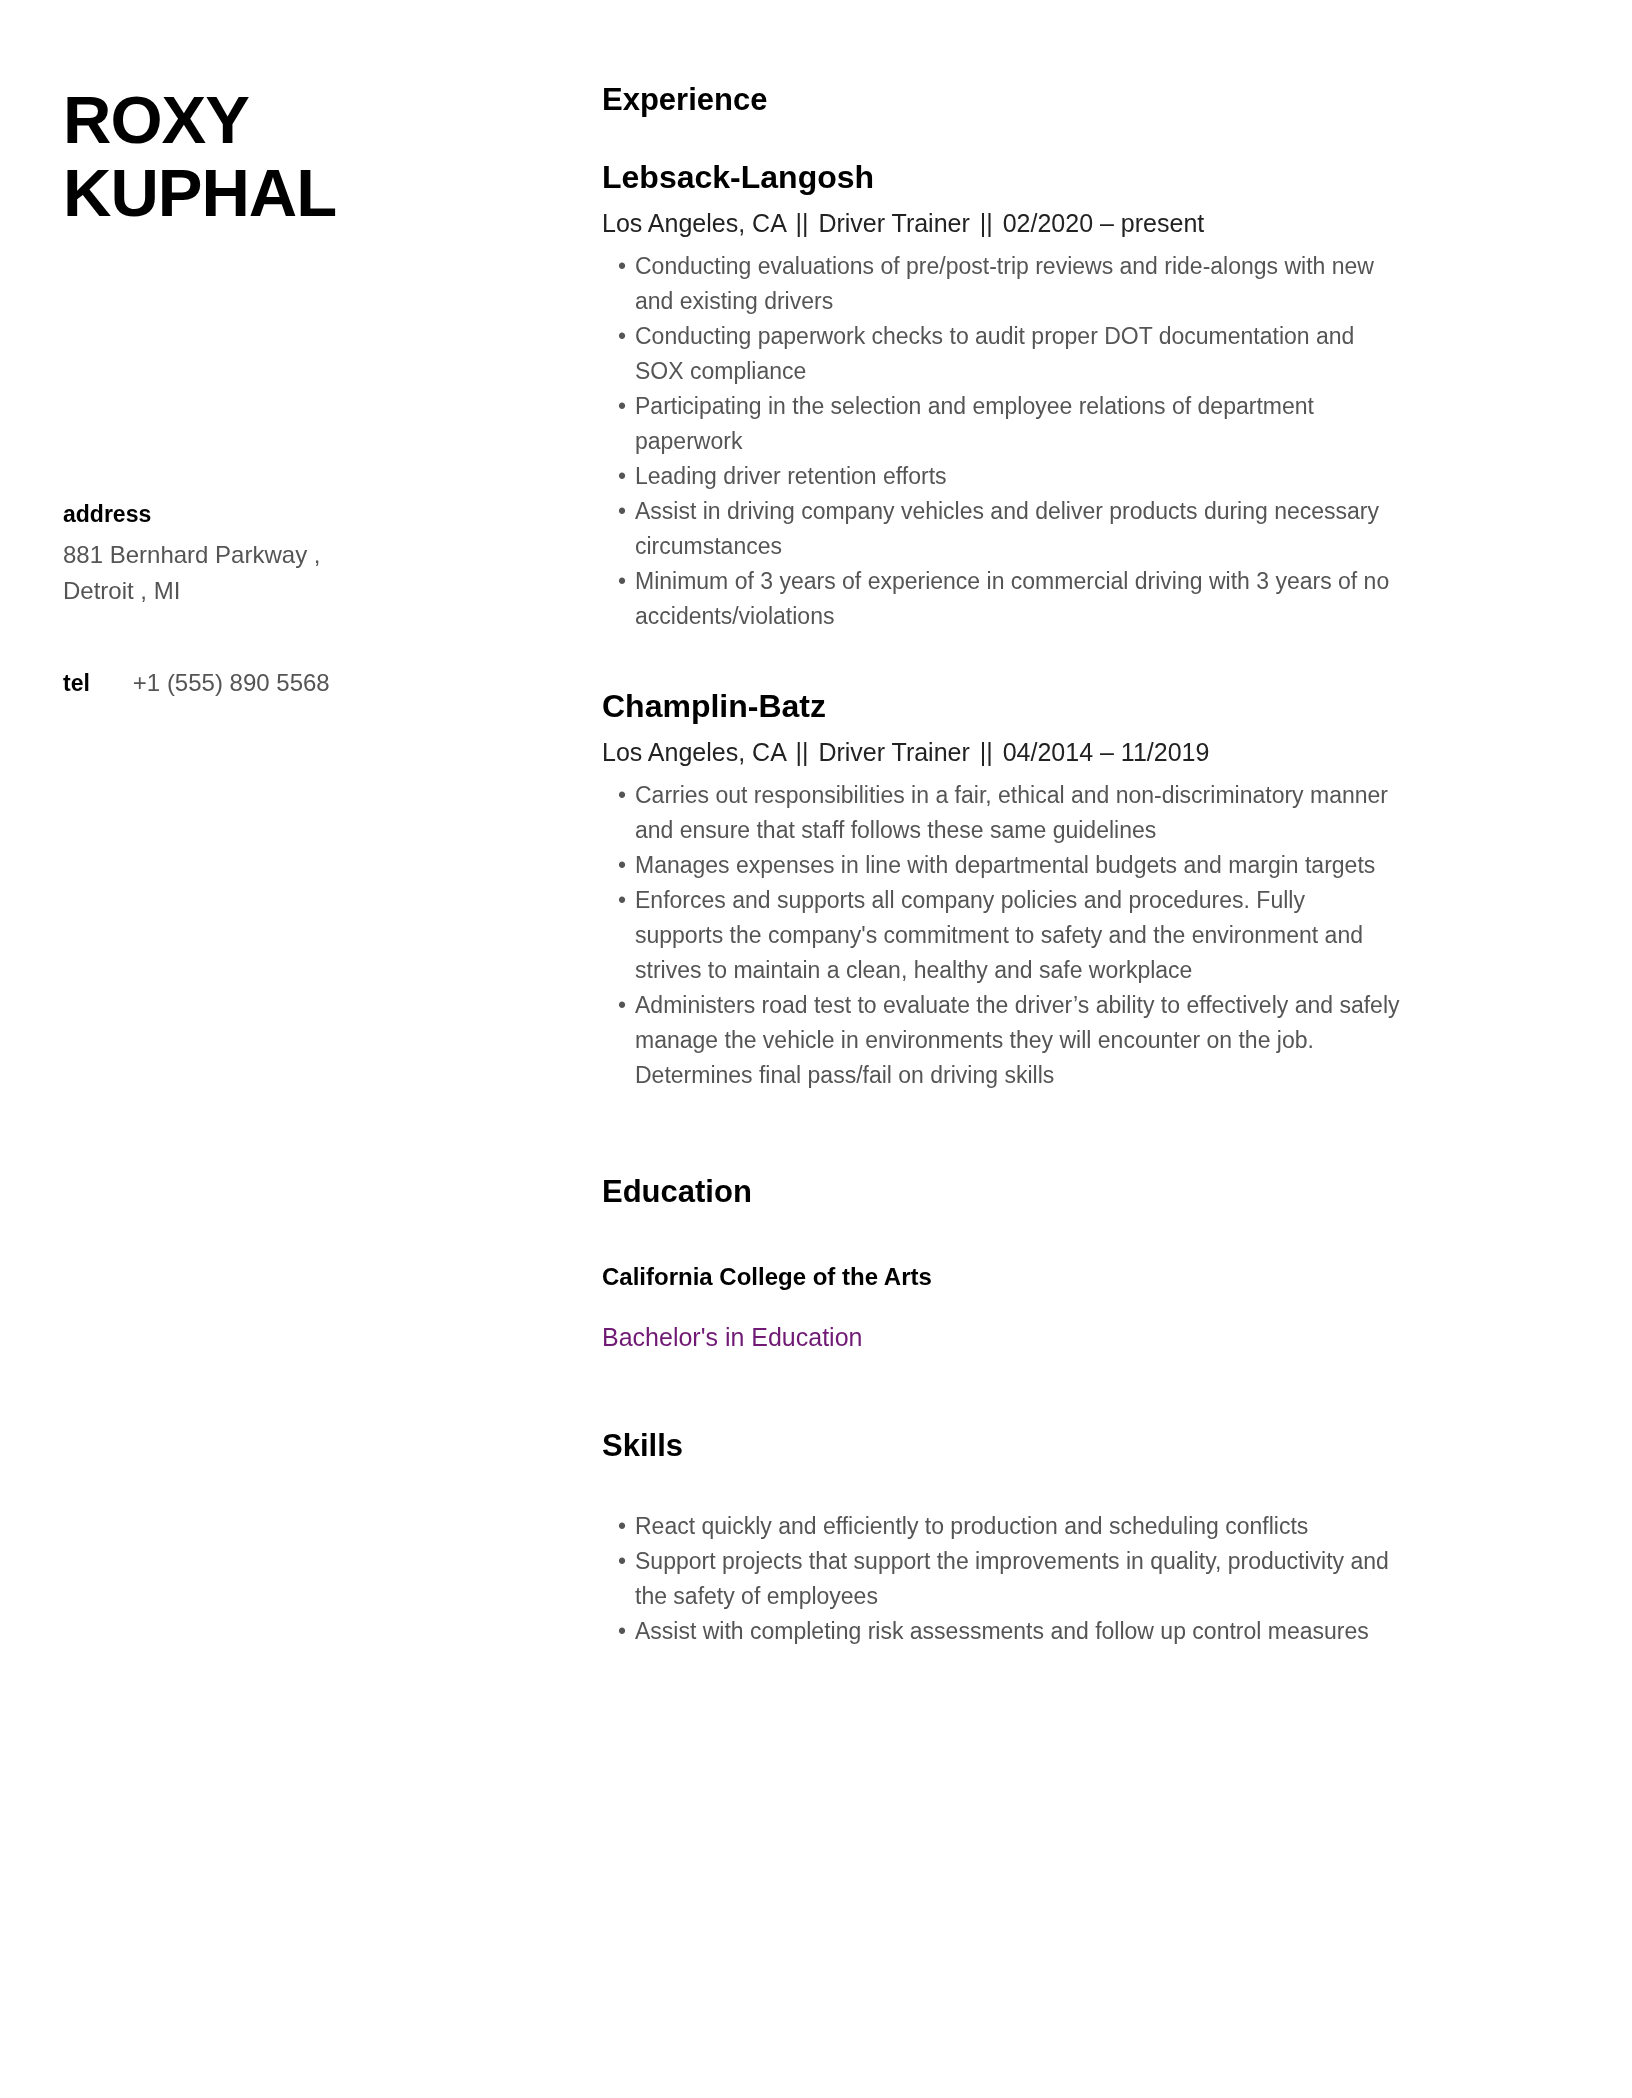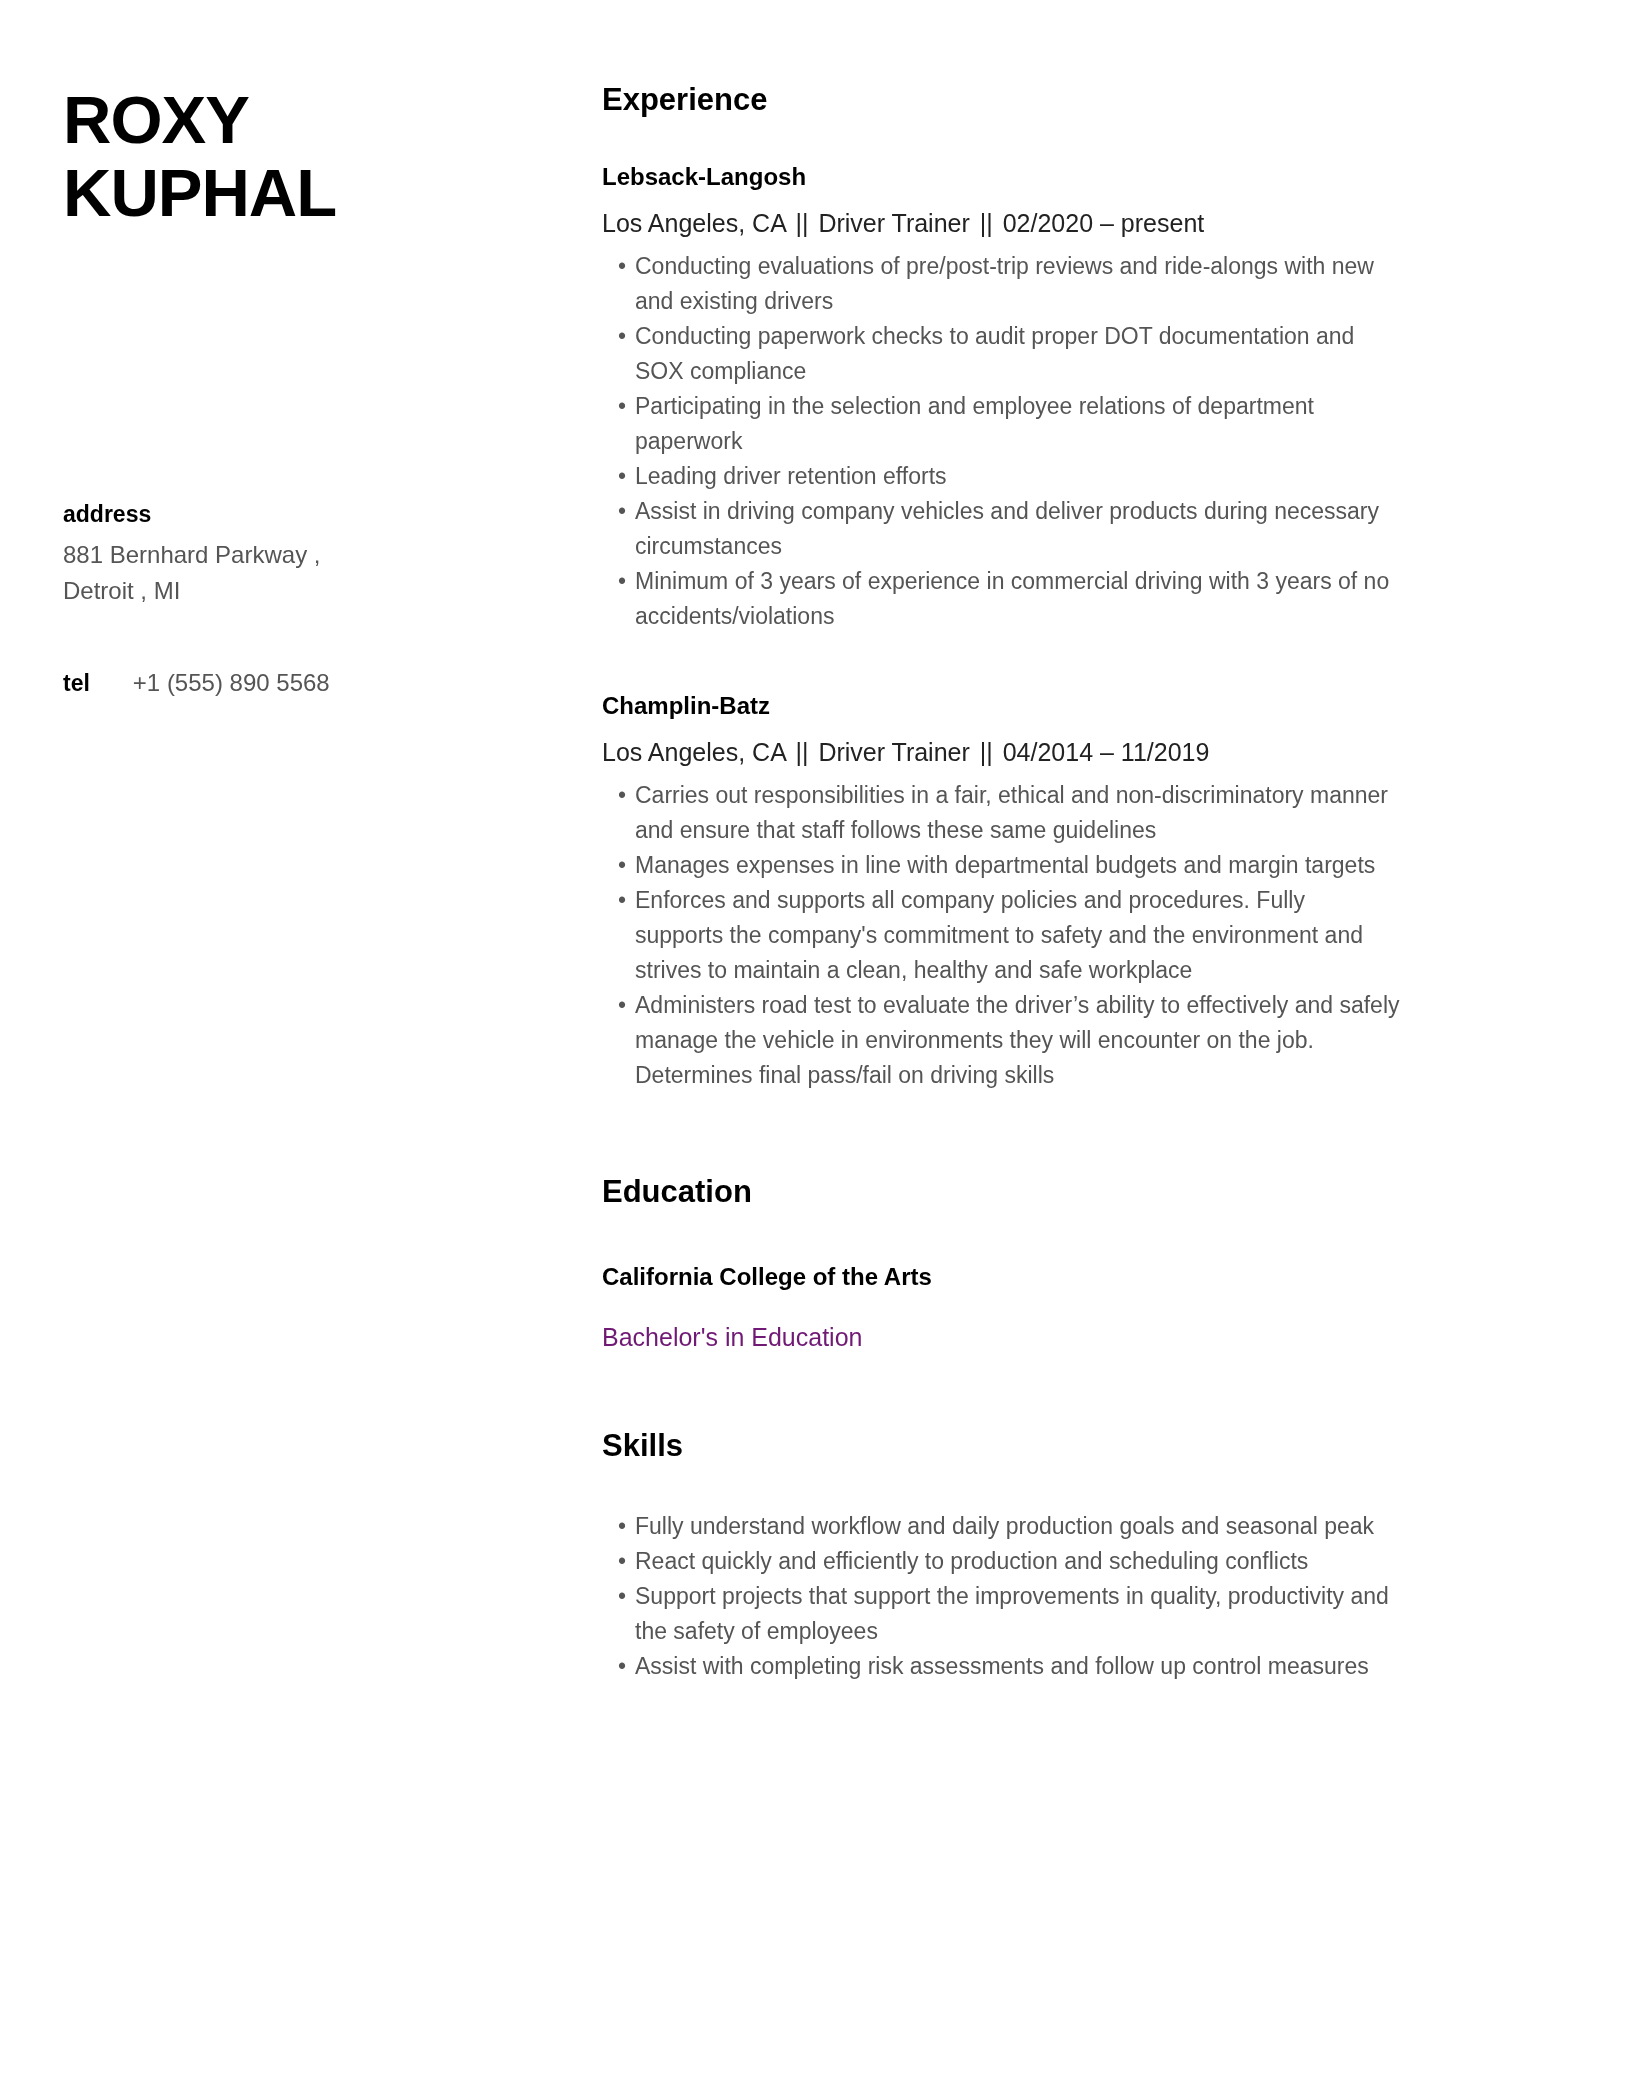--- a/index.html
+++ b/index.html
@@ -33,21 +33,21 @@
   .tel-block { position: absolute; left: 0; top: 665px; display: flex; gap: 43px; align-items: baseline; }
 
   
   .content { position: absolute; left: 602px; top: 83px; width: 985px; }
   .section-heading {
     font-size: 31px; line-height: 34px; font-weight: 700; color: #000;
   }
   .heading-education { margin-top: 82px; }
   .heading-skills { margin-top: 74px; }
   .company {
-    font-size: 24px; line-height: 36px; font-weight: 700; color: #000;
+    font-size: 32px; line-height: 36px; font-weight: 700; color: #000;
   }
   .company.first-job { margin-top: 42px; }
   .company.second-job { margin-top: 54px; }
   .meta {
     font-size: 25px; line-height: 36px; font-weight: 400; color: #222;
     margin-top: 10px;
   }
   .meta .sep { color: #222; padding: 0 3px; }
   ul.bullets {
     list-style: none;
@@ -148,21 +148,20 @@
 Determines final pass/fail on driving skills</li>
       </ul>
     </article>
 
     <h2 class="section-heading heading-education">Education</h2>
     <h3 class="school">California College of the Arts</h3>
     <p class="degree">Bachelor's in Education</p>
 
     <h2 class="section-heading heading-skills">Skills</h2>
     <ul class="bullets skills-list">
-      <li>Fully understand workflow and daily production goals and seasonal peak</li>
       <li>React quickly and efficiently to production and scheduling conflicts</li>
       <li>Support projects that support the improvements in quality, productivity and
 the safety of employees</li>
       <li>Assist with completing risk assessments and follow up control measures</li>
     </ul>
 
   </section>
 </main>
 
 </body></html>

